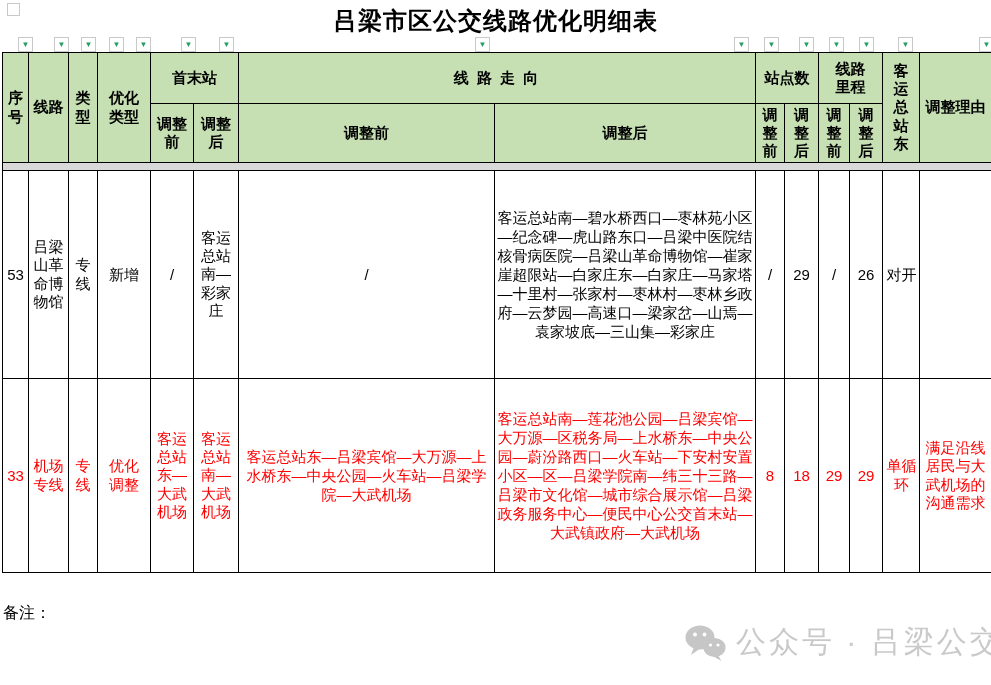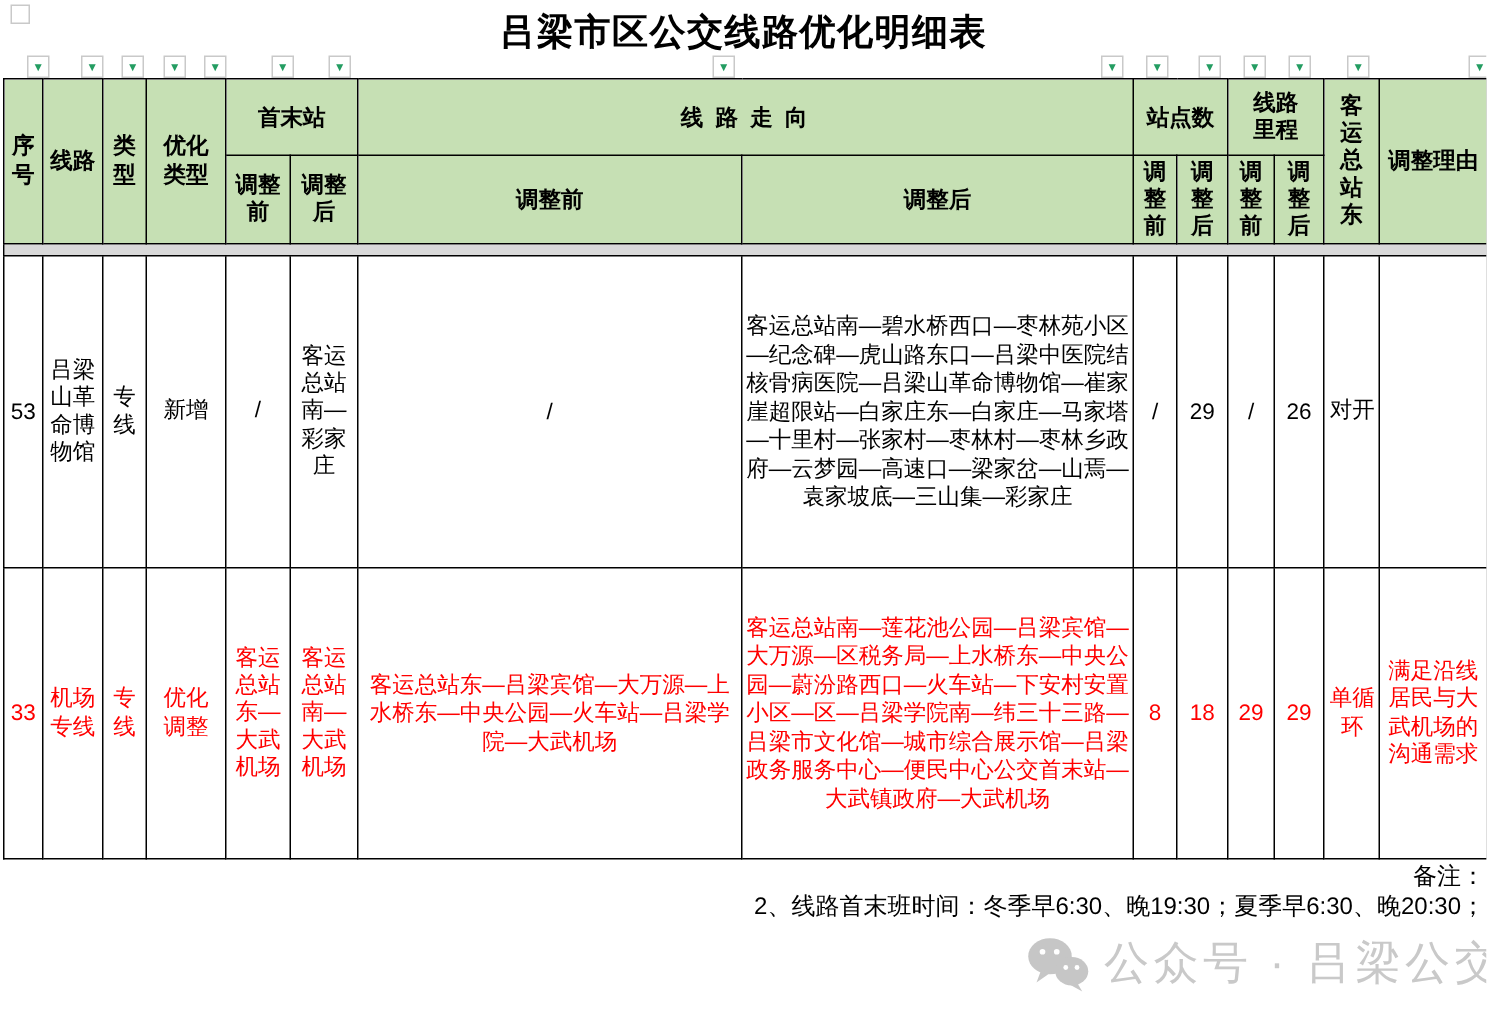--- a/index.html
+++ b/index.html
@@ -19,22 +19,22 @@
   .main th{background:#c6e0b4;font-size:15px;font-weight:bold;}
   .main td{font-size:15px;}
   .hr1{height:51px;} .hr2{height:59px;margin-top:12px;}
   .hrow32{height:208px;} .hrow33{height:194px;}
   .gray-band td{background:#d9d9d9;height:7px;padding:0;border-left:1px solid #000;border-right:1px solid #000;}
   .vspan{display:inline-block;word-break:break-all;line-height:1.22;vertical-align:middle;}
   .v1{width:1.1em;} .v2{width:2.2em;} .v4{width:4.3em;}
   .route{text-align:left;word-break:break-all;line-height:19px;padding:0 1px;}
   .route-center{text-align:center;word-break:break-all;line-height:19px;padding:0 1px;}
   .group-head{letter-spacing:2px;}
-  .notes{position:absolute;left:3px;top:575px;width:987px;font-size:16px;line-height:20px;
-         text-align:right;white-space:normal;}
+  .notes{position:absolute;left:3px;top:603px;width:987px;font-size:16px;line-height:20px;
+         text-align:left;white-space:normal;}
   .notes div{margin:0;}
   .watermark{position:absolute;left:684px;top:622px;display:flex;align-items:center;
              color:#c9c9c9;font-size:30px;letter-spacing:3px;white-space:nowrap;}
   .watermark svg{margin-right:10px;}
 </style>
 </head>
 <body>
 
 <div class="page">
 
@@ -136,21 +136,20 @@
       <td>29</td>
       <td>29</td>
       <td><span class="vspan v2">单循环</span></td>
       <td><span class="vspan v4">满足沿线居民与大武机场的沟通需求</span></td>
     </tr>
   </tbody>
     </table>
 
   <div class="notes">
     <div>备注：</div>
-    <div>2、线路首末班时间：冬季早6:30、晚19:30；夏季早6:30、晚20:30；</div>
   </div>
 
   <div class="watermark">
     <svg width="42" height="38" viewBox="0 0 42 38">
       <ellipse cx="16" cy="13.5" rx="14.5" ry="12" fill="#c6c6c6"></ellipse>
       <path d="M10 23 L7 31 L17 24 Z" fill="#c6c6c6"></path>
       <circle cx="11" cy="10.5" r="1.9" fill="#ffffff"></circle>
       <circle cx="20.5" cy="10.5" r="1.9" fill="#ffffff"></circle>
       <ellipse cx="30.5" cy="23.5" rx="11" ry="9.5" fill="#c6c6c6"></ellipse>
       <path d="M34 31 L37.5 37 L28.5 32 Z" fill="#c6c6c6"></path>

